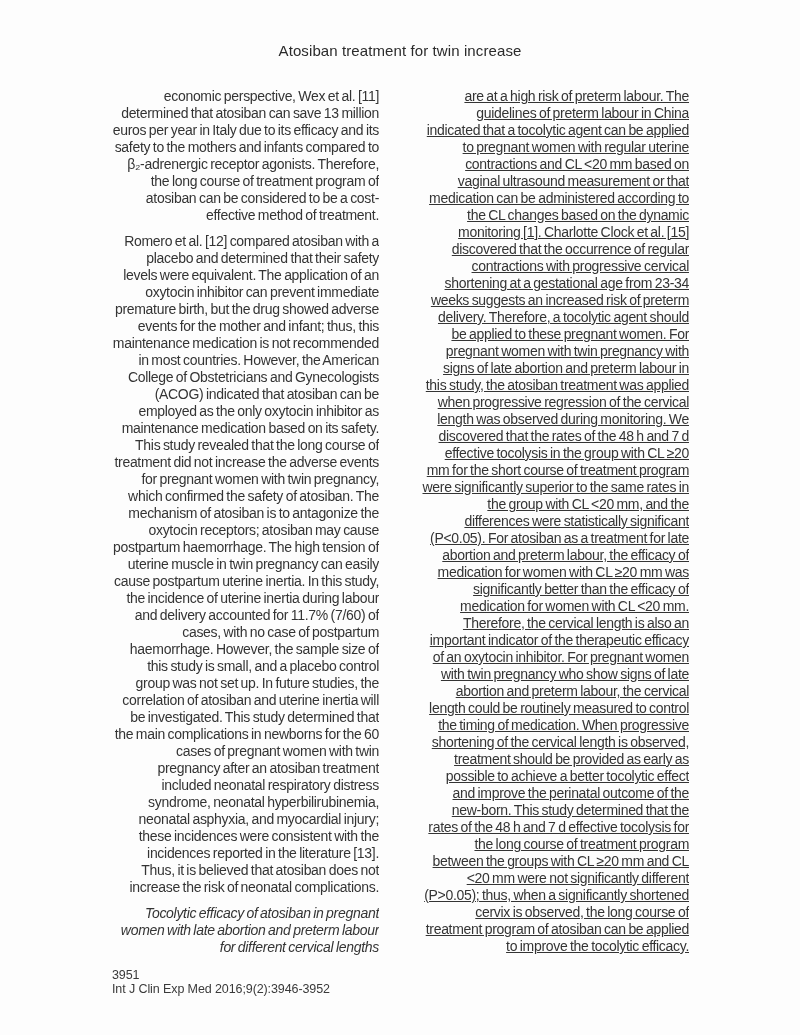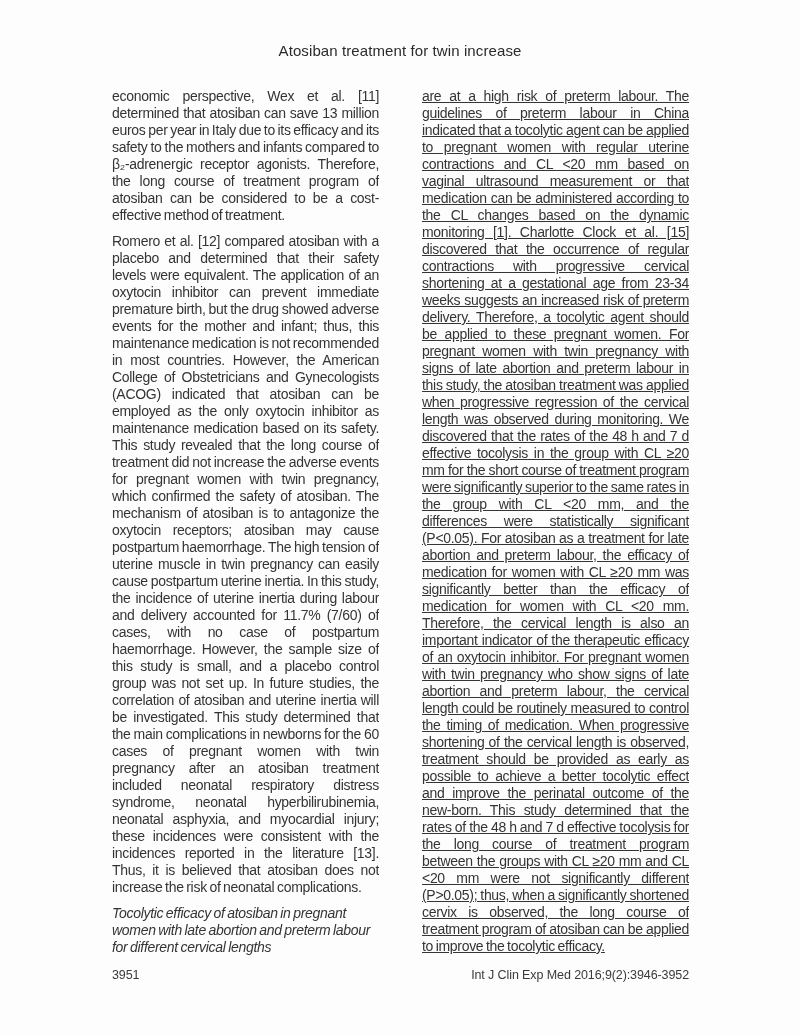--- a/index.html
+++ b/index.html
@@ -36,36 +36,37 @@
     line-height: 17px;
     letter-spacing: -0.3px;
     word-spacing: -1px;
     text-align: justify;
     hyphens: auto;
     -webkit-hyphens: auto;
     color: #343434;
   }
   .col-left  { left: 112px; }
   .col-right { left: 422px; text-decoration: underline; }
-  .col p { margin: 0 0 9px 0; }
+  .col p { margin: 0 0 9px 0; text-align: right; }
   .section-heading {
     font-style: italic;
     text-align: left;
     margin-top: 13px;
   }
   .footer {
     position: absolute;
     top: 968px;
     left: 112px;
     width: 577px;
     display: flex;
     justify-content: space-between;
     font-size: 12.5px;
     letter-spacing: -0.1px;
     color: #3a3a3a;
+    flex-direction: column;
   }
 </style>
 </head>
 <body>
 
 <div class="page">
 
   <div class="running-head">Atosiban treatment for twin increase</div>
 
   <div class="col col-left">

